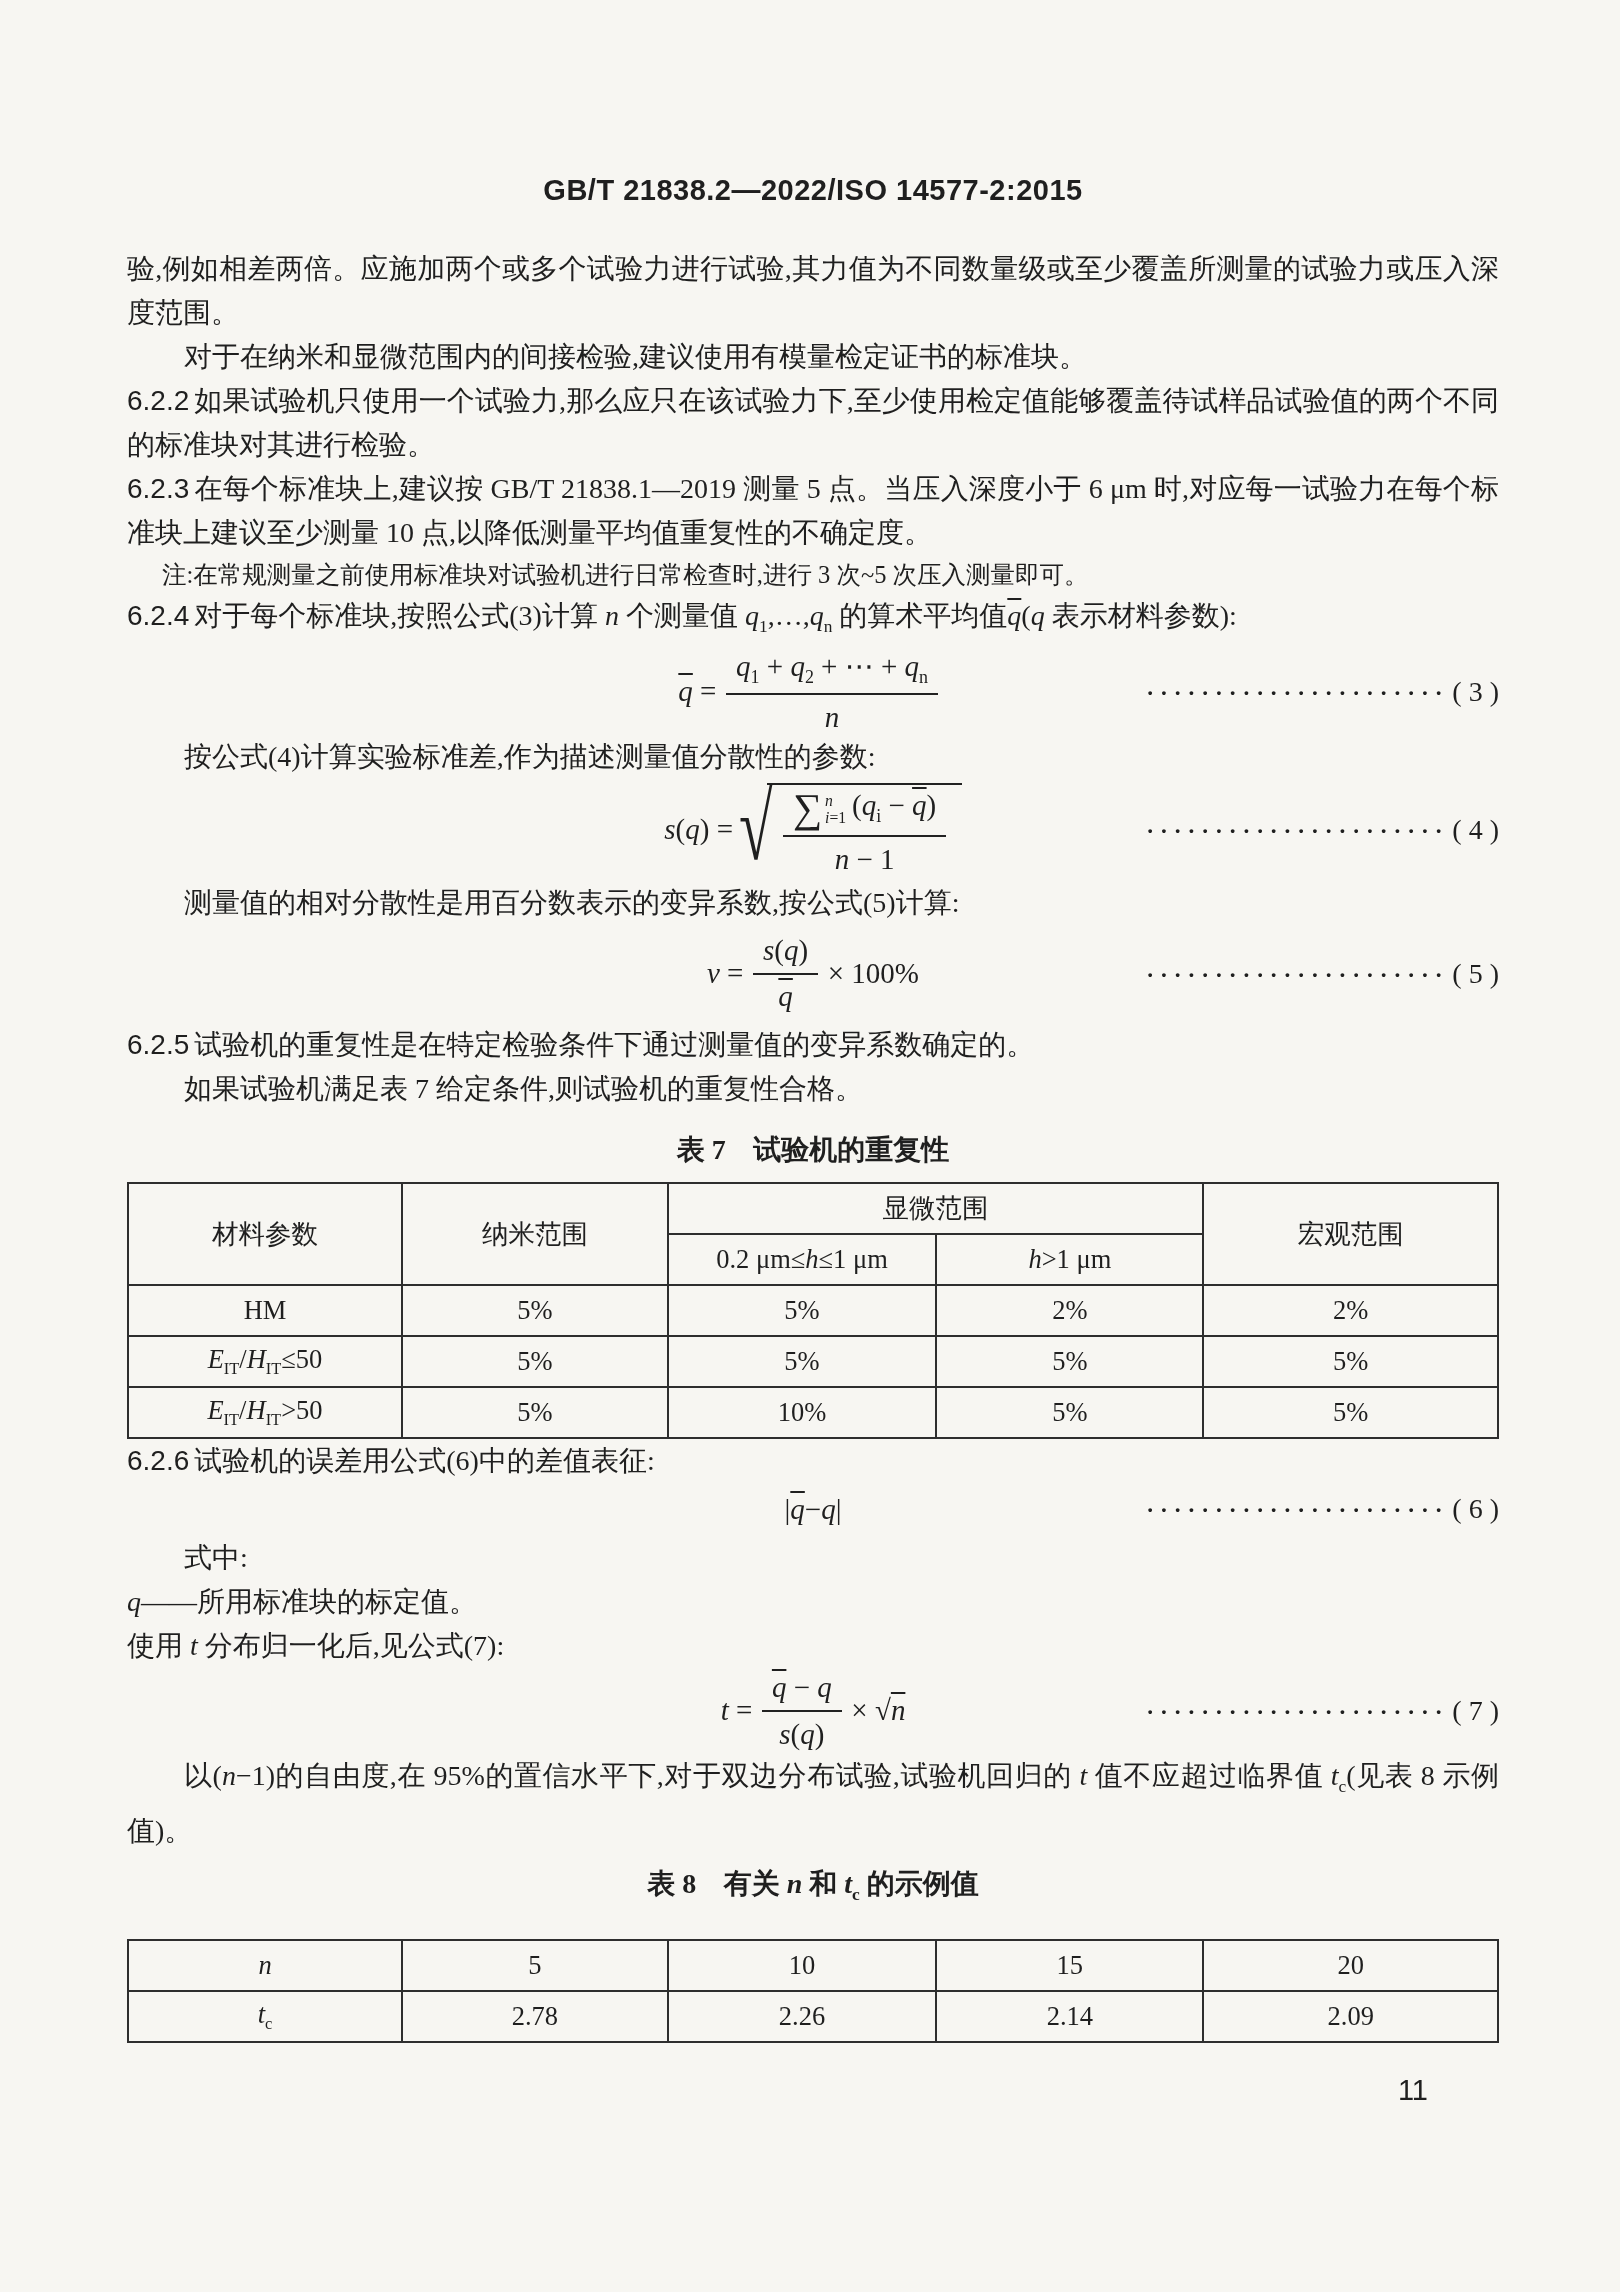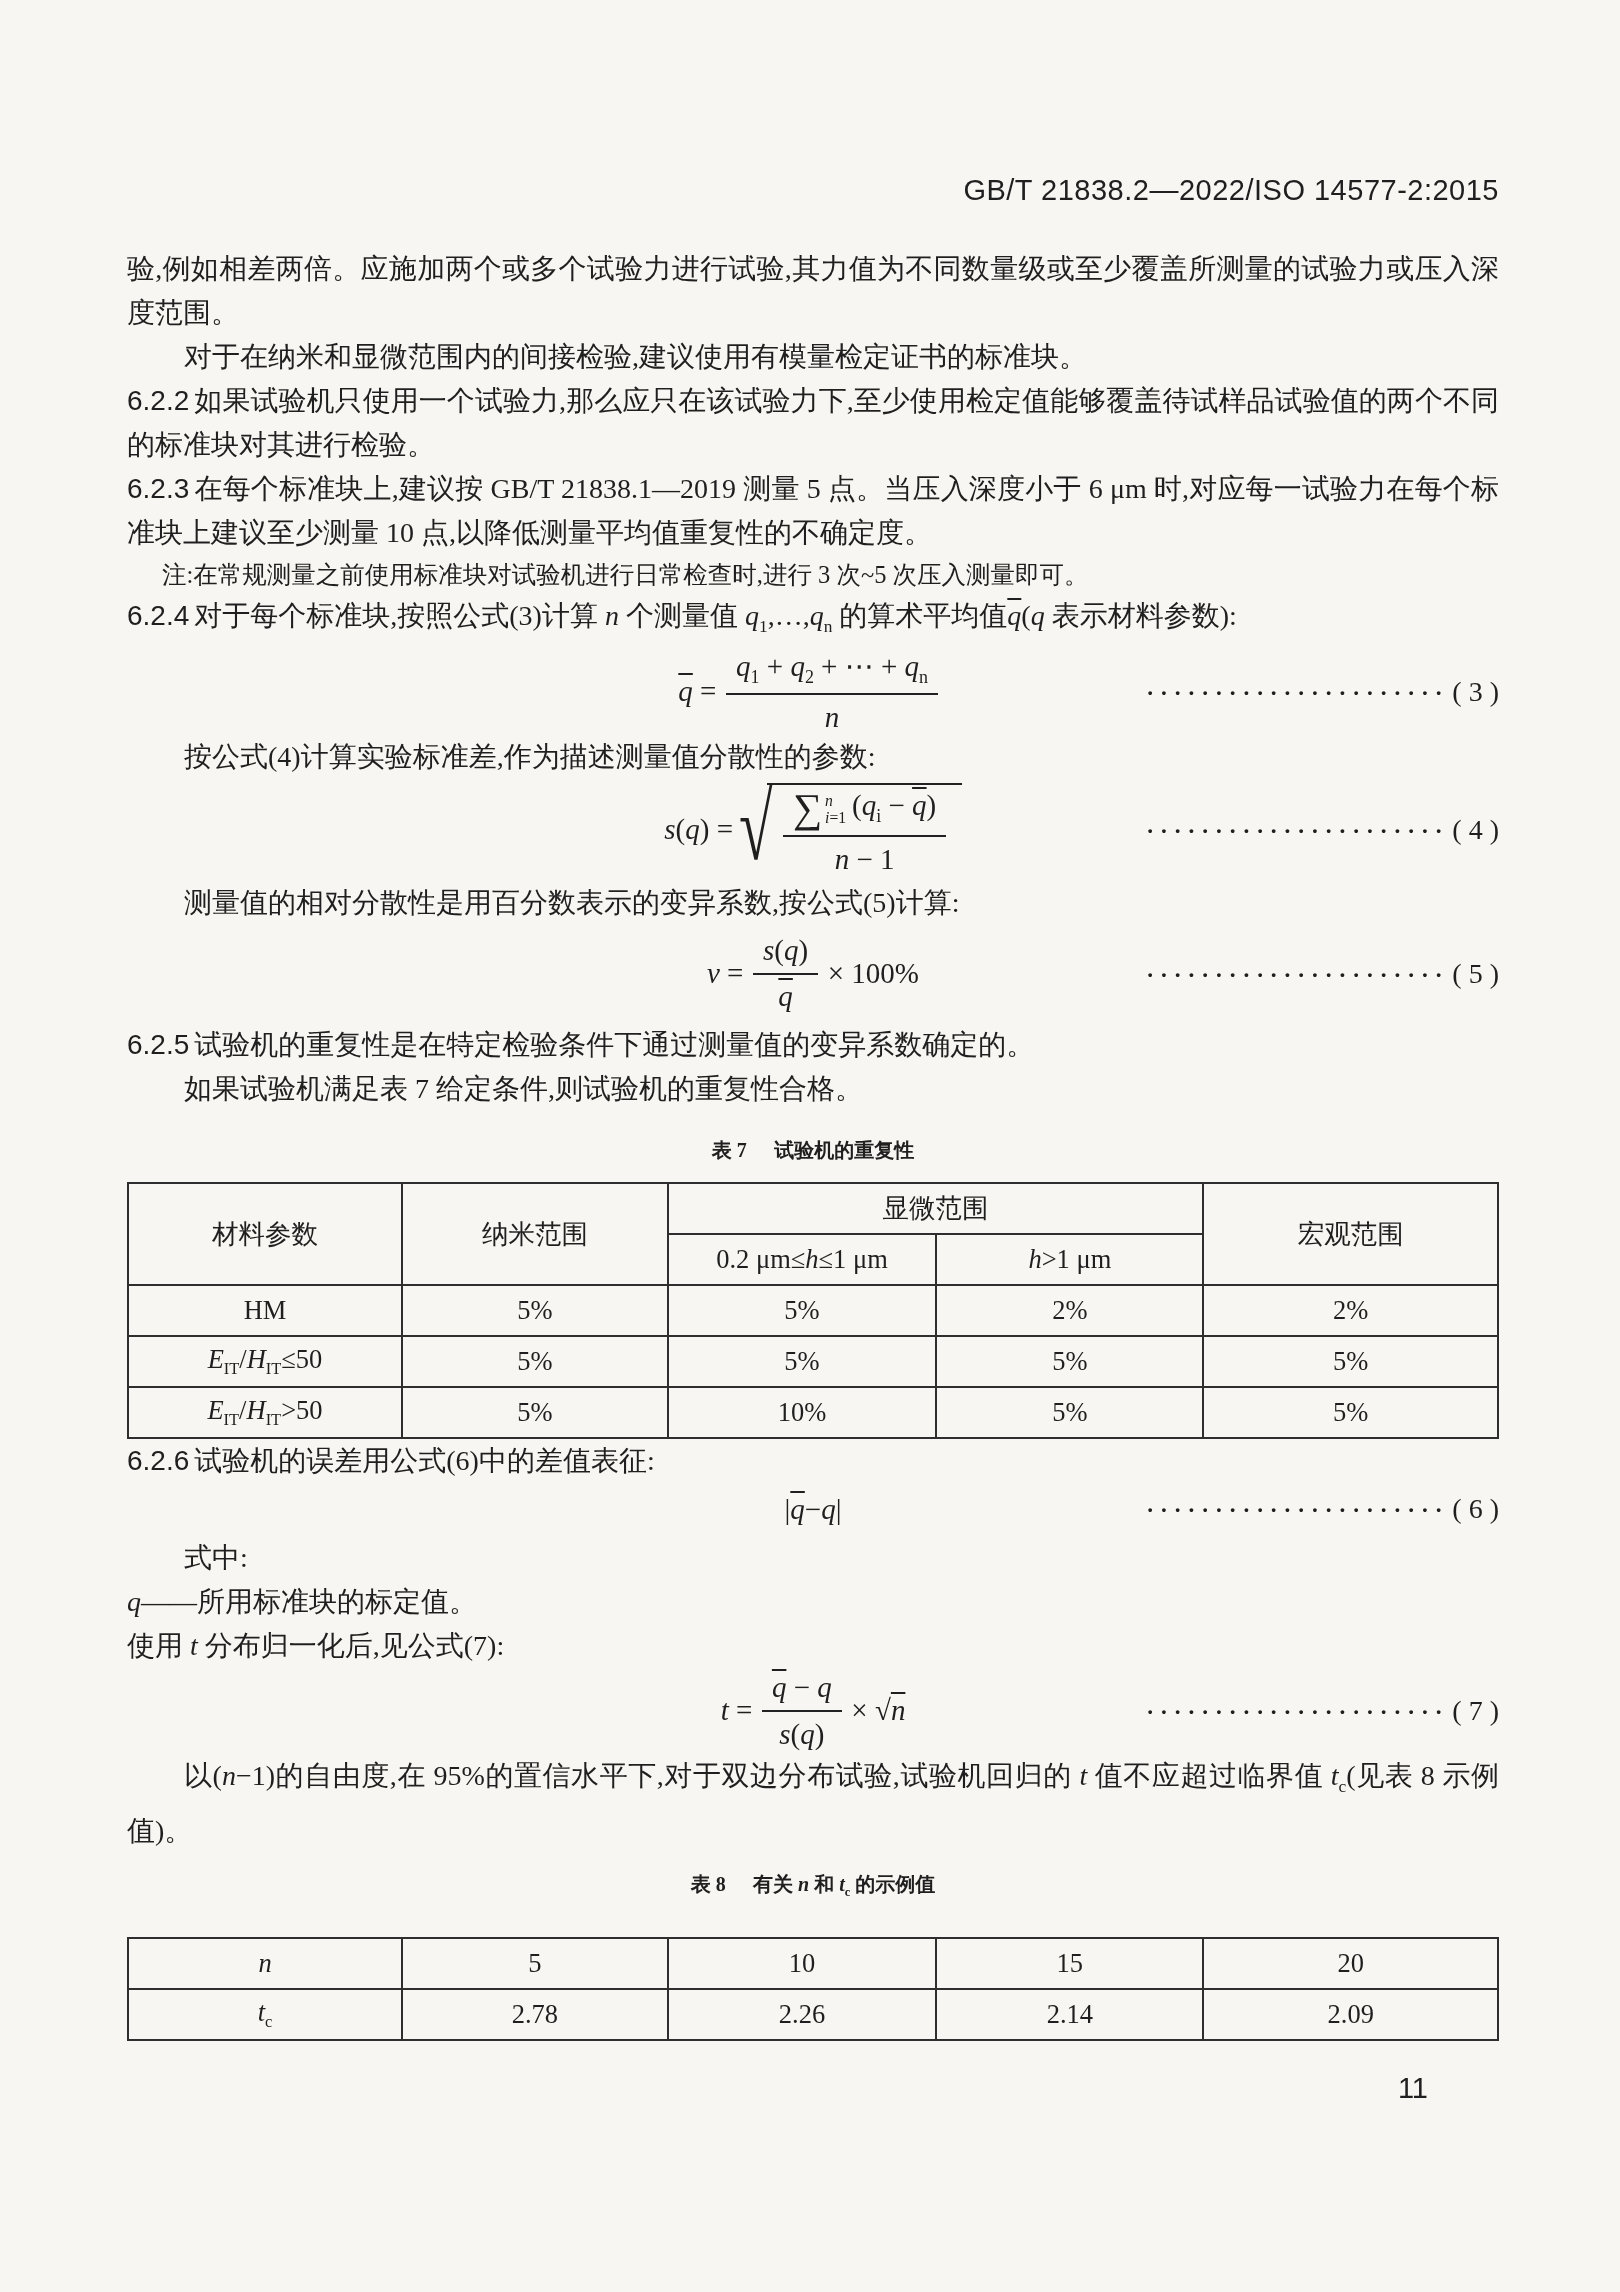--- a/index.html
+++ b/index.html
@@ -3,21 +3,21 @@
 <meta charset="utf-8">
 <style>
   html,body{margin:0;padding:0;background:#e8e8e6;}
   .page{
     position:relative;width:1620px;height:2293px;overflow:hidden;
     background:#f7f6f2;
     font-family:"Liberation Serif","DejaVu Serif",serif;
     color:#1f1f1f;
   }
   .content{position:absolute;left:127px;top:0;width:1372px;}
-  .doc-header{margin-top:174px;text-align:right;font-weight:normal;font-size:29px;letter-spacing:0.5px;font-family:"Liberation Sans",sans-serif;}
+  .doc-header{margin-top:174px;text-align:center;font-weight:bold;font-size:29px;letter-spacing:0.5px;font-family:"Liberation Sans",sans-serif;}
   p.body{font-size:28px;line-height:44px;margin:0;text-align:justify;}
   p.mt45{margin-top:40px;}
   .indent{text-indent:57px;}
   .secnum{font-family:"Liberation Sans",sans-serif;margin-right:5px;}
   .note{font-size:24.5px;line-height:39px;margin:0;padding-left:35px;height:39px;overflow:hidden;}
   
   .frow{position:relative;display:flex;justify-content:center;align-items:center;font-size:29px;font-style:normal;}
   .f3{height:86px;} .f4{height:102px;} .f5{height:98px;} .f6{height:53px;} .f7{height:86px;}
   .fmath{display:inline-flex;align-items:center;}
   .frac{display:inline-flex;flex-direction:column;text-align:center;vertical-align:middle;margin:0 9.8px;}
@@ -28,21 +28,21 @@
   .radicand{border-top:2.9px solid #222;padding:2.9px 5.9px 0;}
   .sum{font-size:41px;vertical-align:middle;line-height:1;}
   .lims{display:inline-block;font-size:15.7px;line-height:16.7px;vertical-align:-7.8px;margin:0 5.9px 0 2.9px;text-align:left;}
   .ol{text-decoration:overline;}
   .leader{position:absolute;right:0;display:flex;align-items:baseline;}
   .dots{font-weight:bold;letter-spacing:5.9px;font-size:23.5px;}
   .ftag{font-size:28px;margin-left:3.9px;white-space:nowrap;}
   i{font-style:italic;}
   sub{font-size:62%;}
   
-  .caption{text-align:center;font-weight:bold;font-size:20px;margin:3px;line-height:44px;}
+  .caption{text-align:center;font-weight:bold;font-size:28px;margin:3px;line-height:44px;}
   .cap7{margin-top:17.6px;} .cap8{margin-top:9.8px;}
   .cap-label{margin-right:27.4px;}
   table{border-collapse:collapse;width:100%;table-layout:fixed;border:2.9px solid #2e2e2e;}
   .t7{margin-top:9.8px;} .t8{margin-top:22.5px;}
   td{border:2px solid #2e2e2e;text-align:center;vertical-align:middle;font-size:26.5px;height:49px;padding:0 3.9px;}
   .p626{margin-top:29px;}
   .pagenum{margin-top:31px;text-align:right;padding-right:71px;font-size:29px;font-family:"Liberation Sans",sans-serif;}
 </style>
 </head>
 <body>

